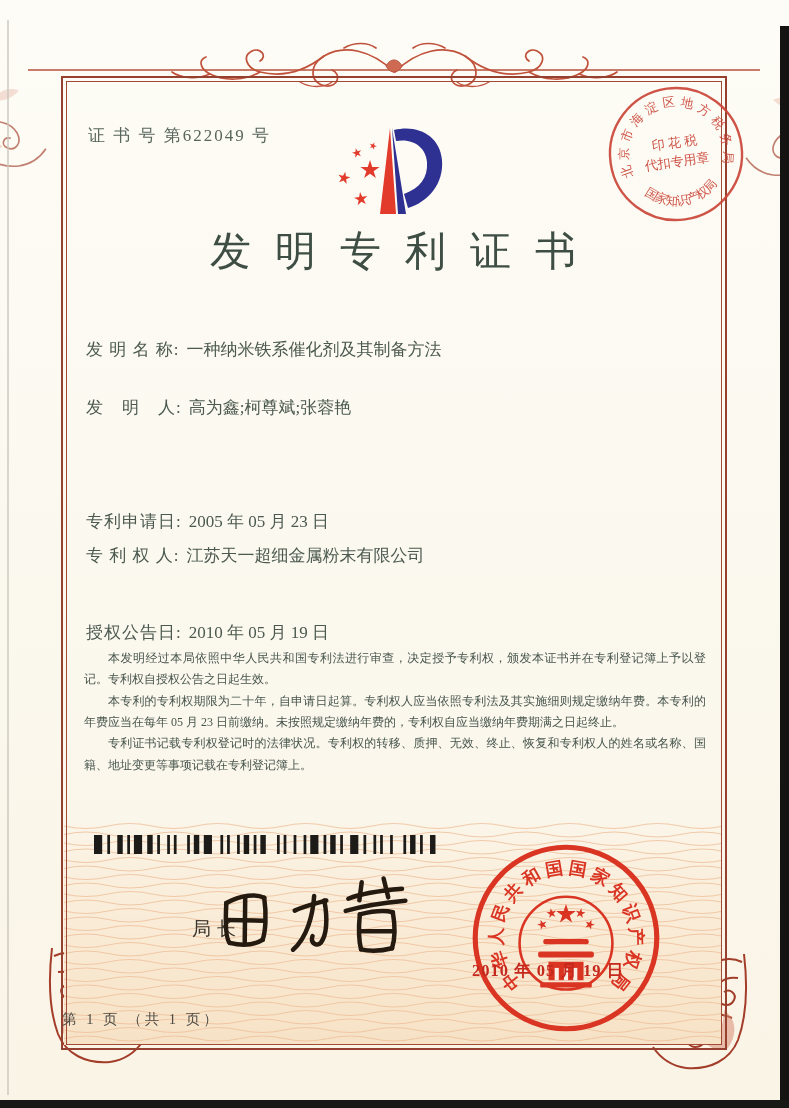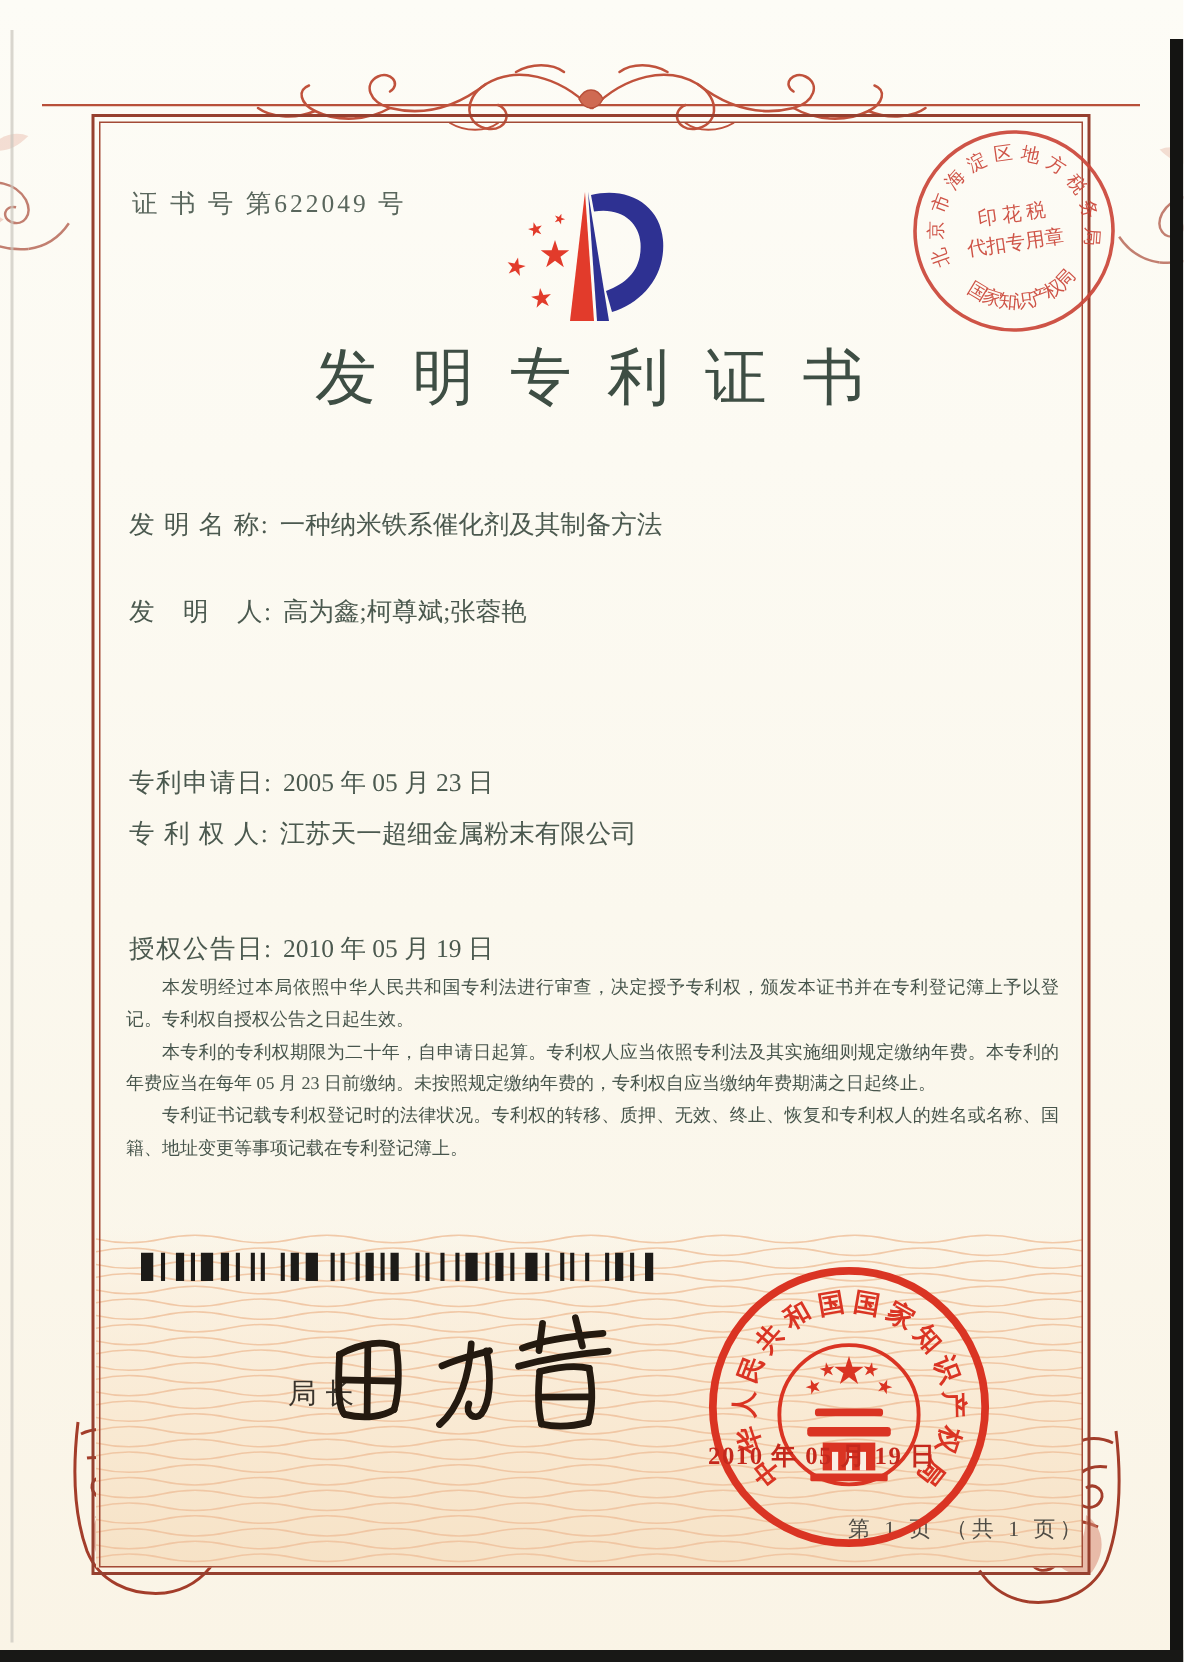--- a/index.html
+++ b/index.html
@@ -30,21 +30,21 @@
   .barcode{left:94px;top:835px;width:346px;height:19px;z-index:2;}
   .barcode rect{fill:#1d1b18;}
   .signer{left:156px;top:916px;font-size:19px;letter-spacing:6px;color:#3a342c;z-index:2;margin-left:36px;}
   .sig{left:205px;top:870px;z-index:2;}
   .sig path{fill:none;stroke:#241a10;stroke-width:4.5;stroke-linecap:round;stroke-linejoin:round;}
   .office-seal{left:468px;top:840px;z-index:3;color:#da3423;}
   .tax-seal{left:606px;top:84px;z-index:2;color:#cb4639;transform:rotate(-8deg);opacity:.92;}
   .ring text{dominant-baseline:central;fill:currentColor;}
   .seal-date{left:472px;top:960px;width:200px;font-size:16.5px;font-weight:bold;color:#c5281c;
              letter-spacing:1px;z-index:4;white-space:nowrap;}
-  .footer{left:62px;top:1010px;width:662px;text-align:right;font-size:14.5px;
+  .footer{left:62px;top:1010px;width:662px;text-align:left;font-size:14.5px;
           letter-spacing:3px;color:#4f4c45;z-index:2;}
   .logo{left:328px;top:108px;z-index:2;}
   .ornament{z-index:0;}
   .hiddendefs{position:absolute;width:0;height:0;overflow:hidden;}
 </style>
 </head>
 <body>
 
 <svg class="hiddendefs" aria-hidden="true">
   <defs>

